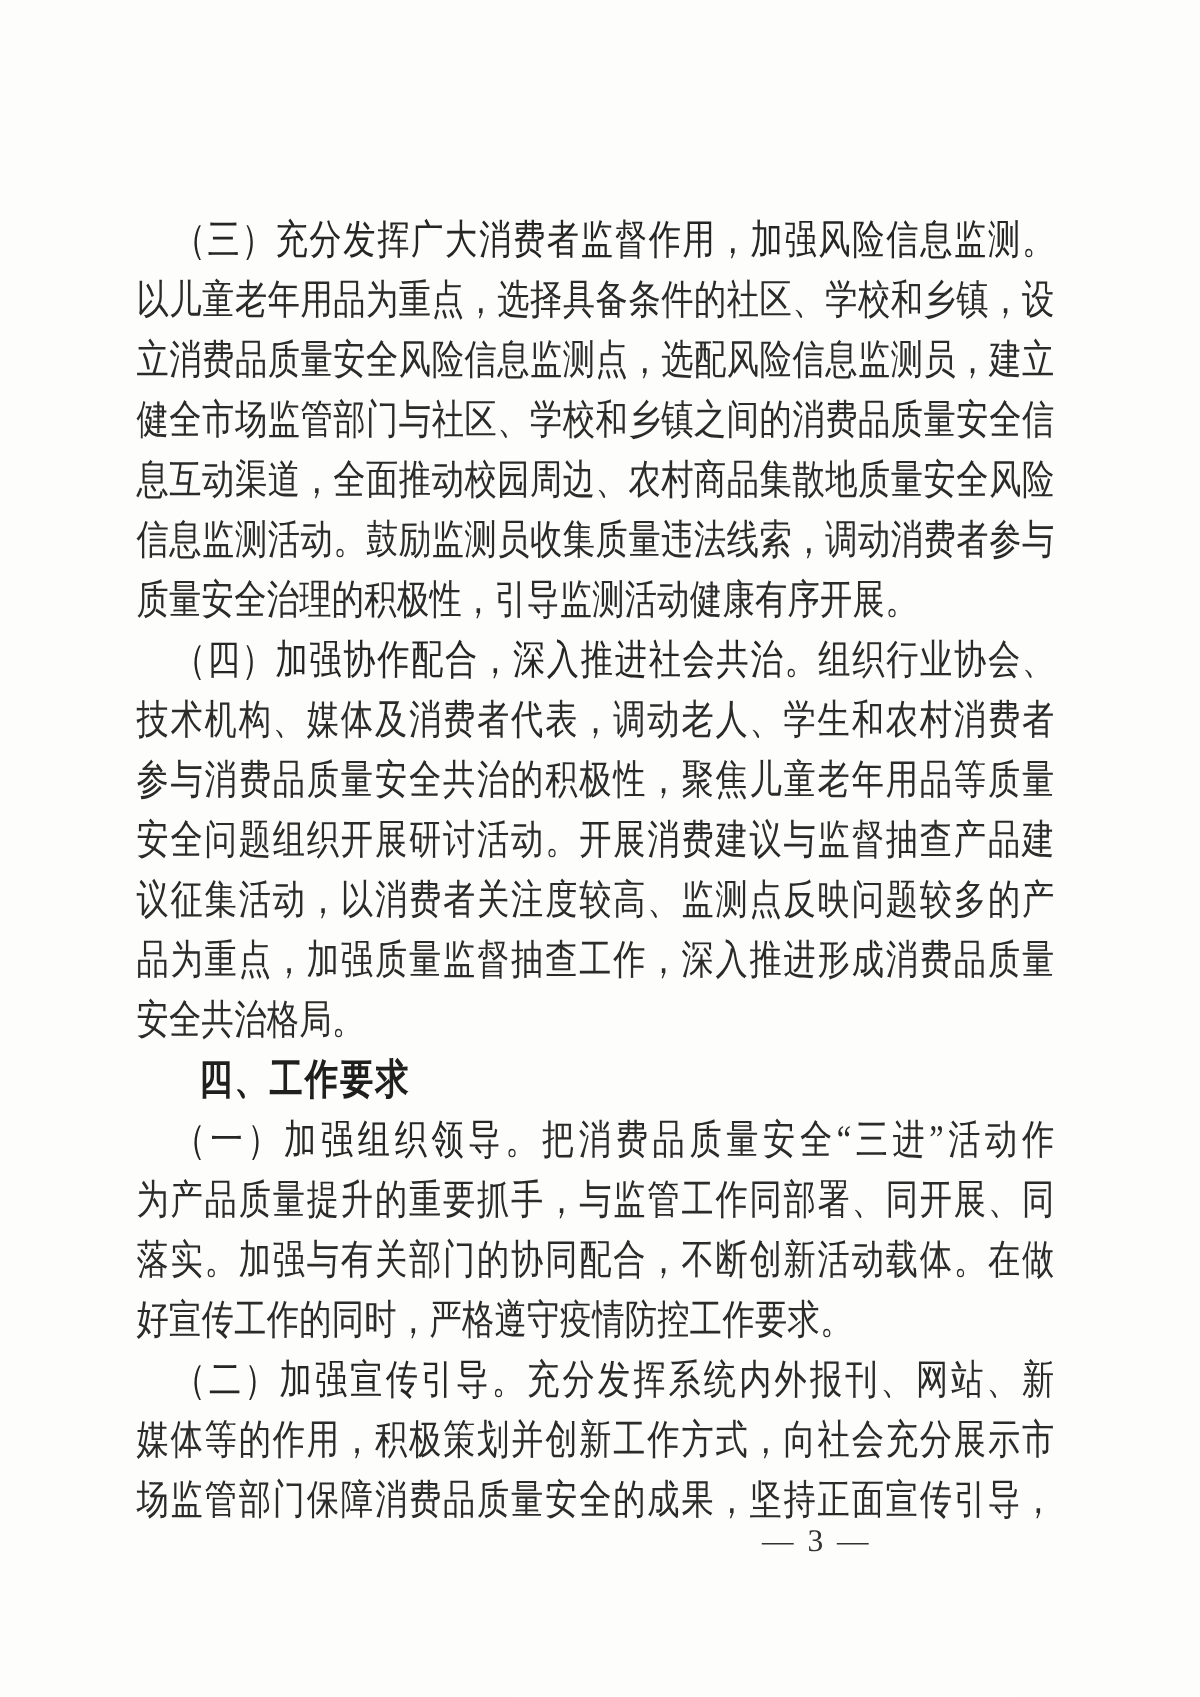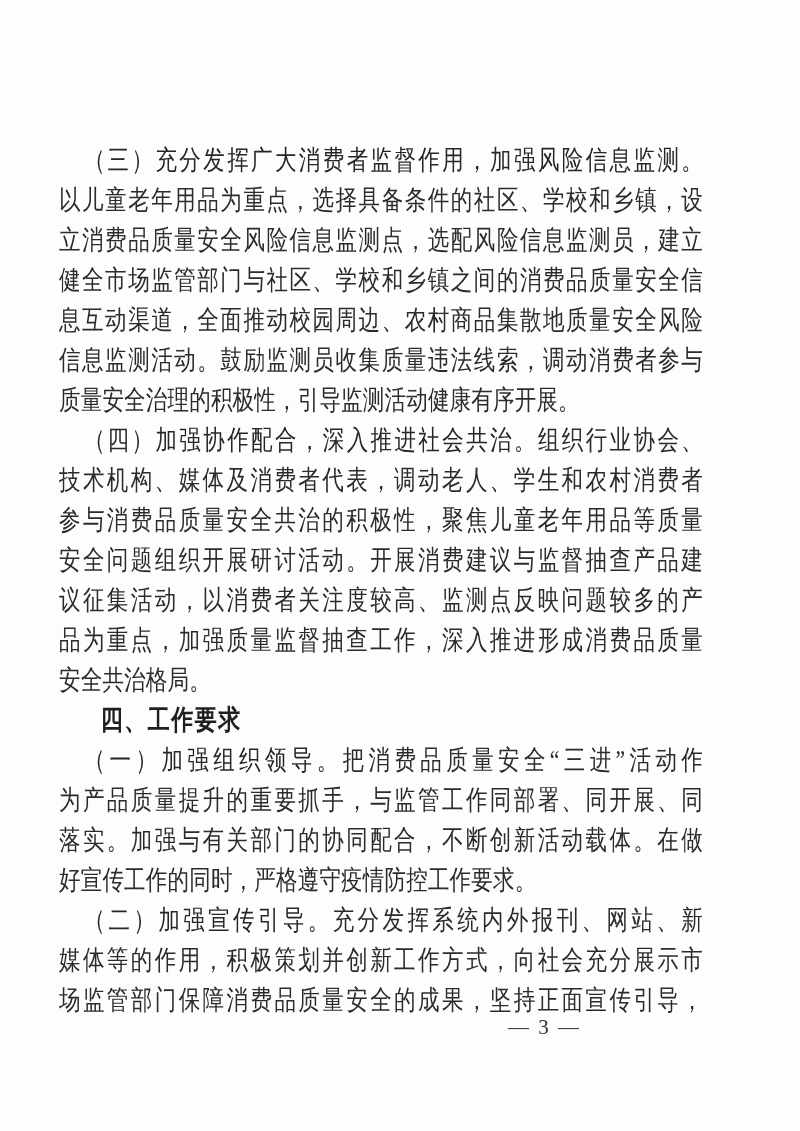--- a/index.html
+++ b/index.html
@@ -6,21 +6,21 @@
     margin: 0;
     padding: 0;
     background: #ffffff;
   }
   .page {
     position: relative;
     width: 800px;
     height: 1131px;
     background: #fdfdfc;
     box-sizing: border-box;
-    padding: 140px 97px 0 59px;
+    padding: 140px 97px 0 91px;
     font-family: "Liberation Serif", "DejaVu Serif", serif;
     color: #2b2b29;
     overflow: hidden;
   }
   .line {
     height: 40px;
     line-height: 40px;
     font-size: 21.5px;
     letter-spacing: 0.2px;
     text-align: justify;

